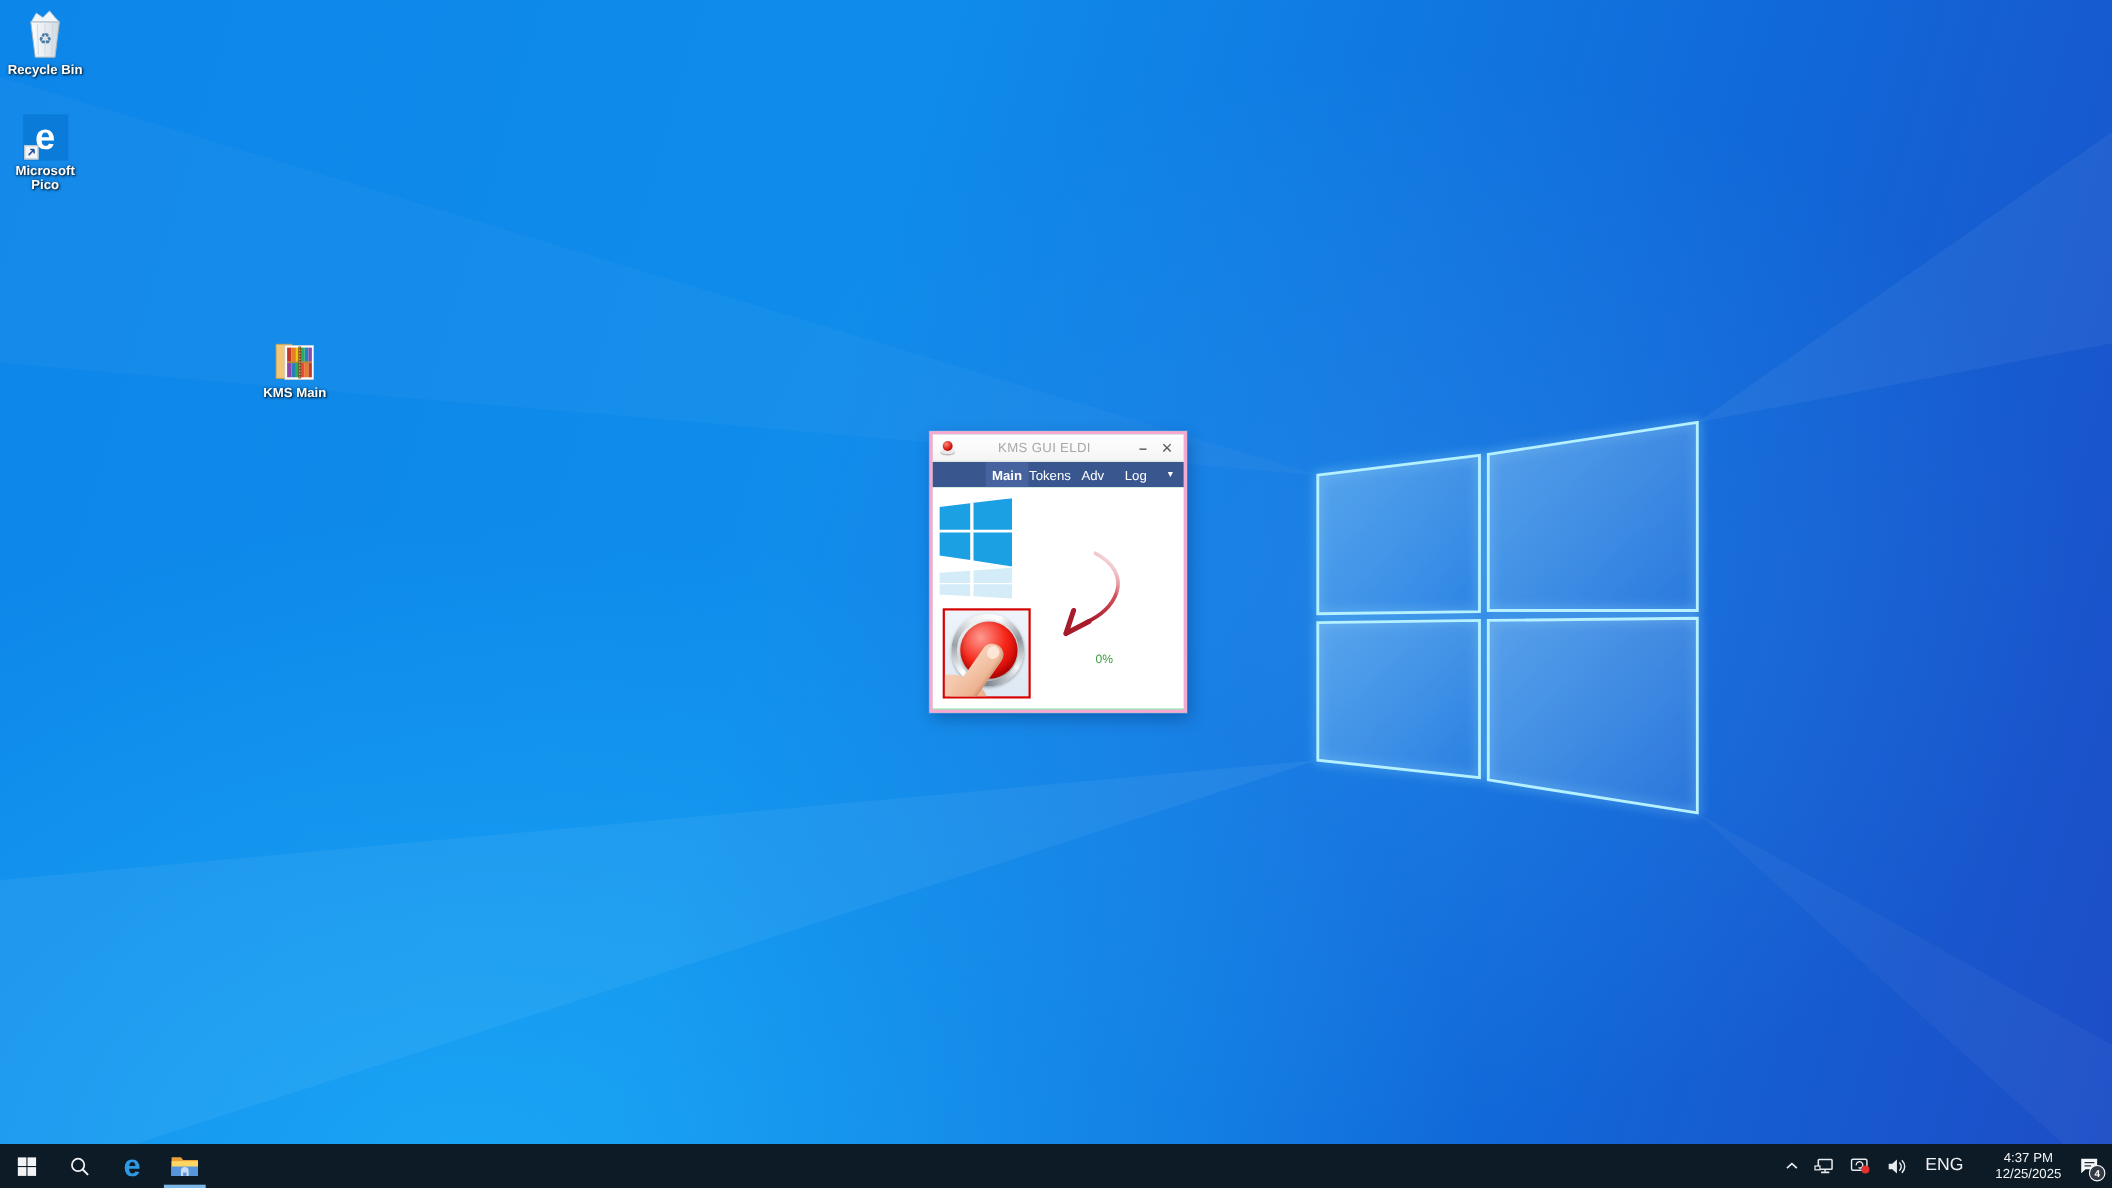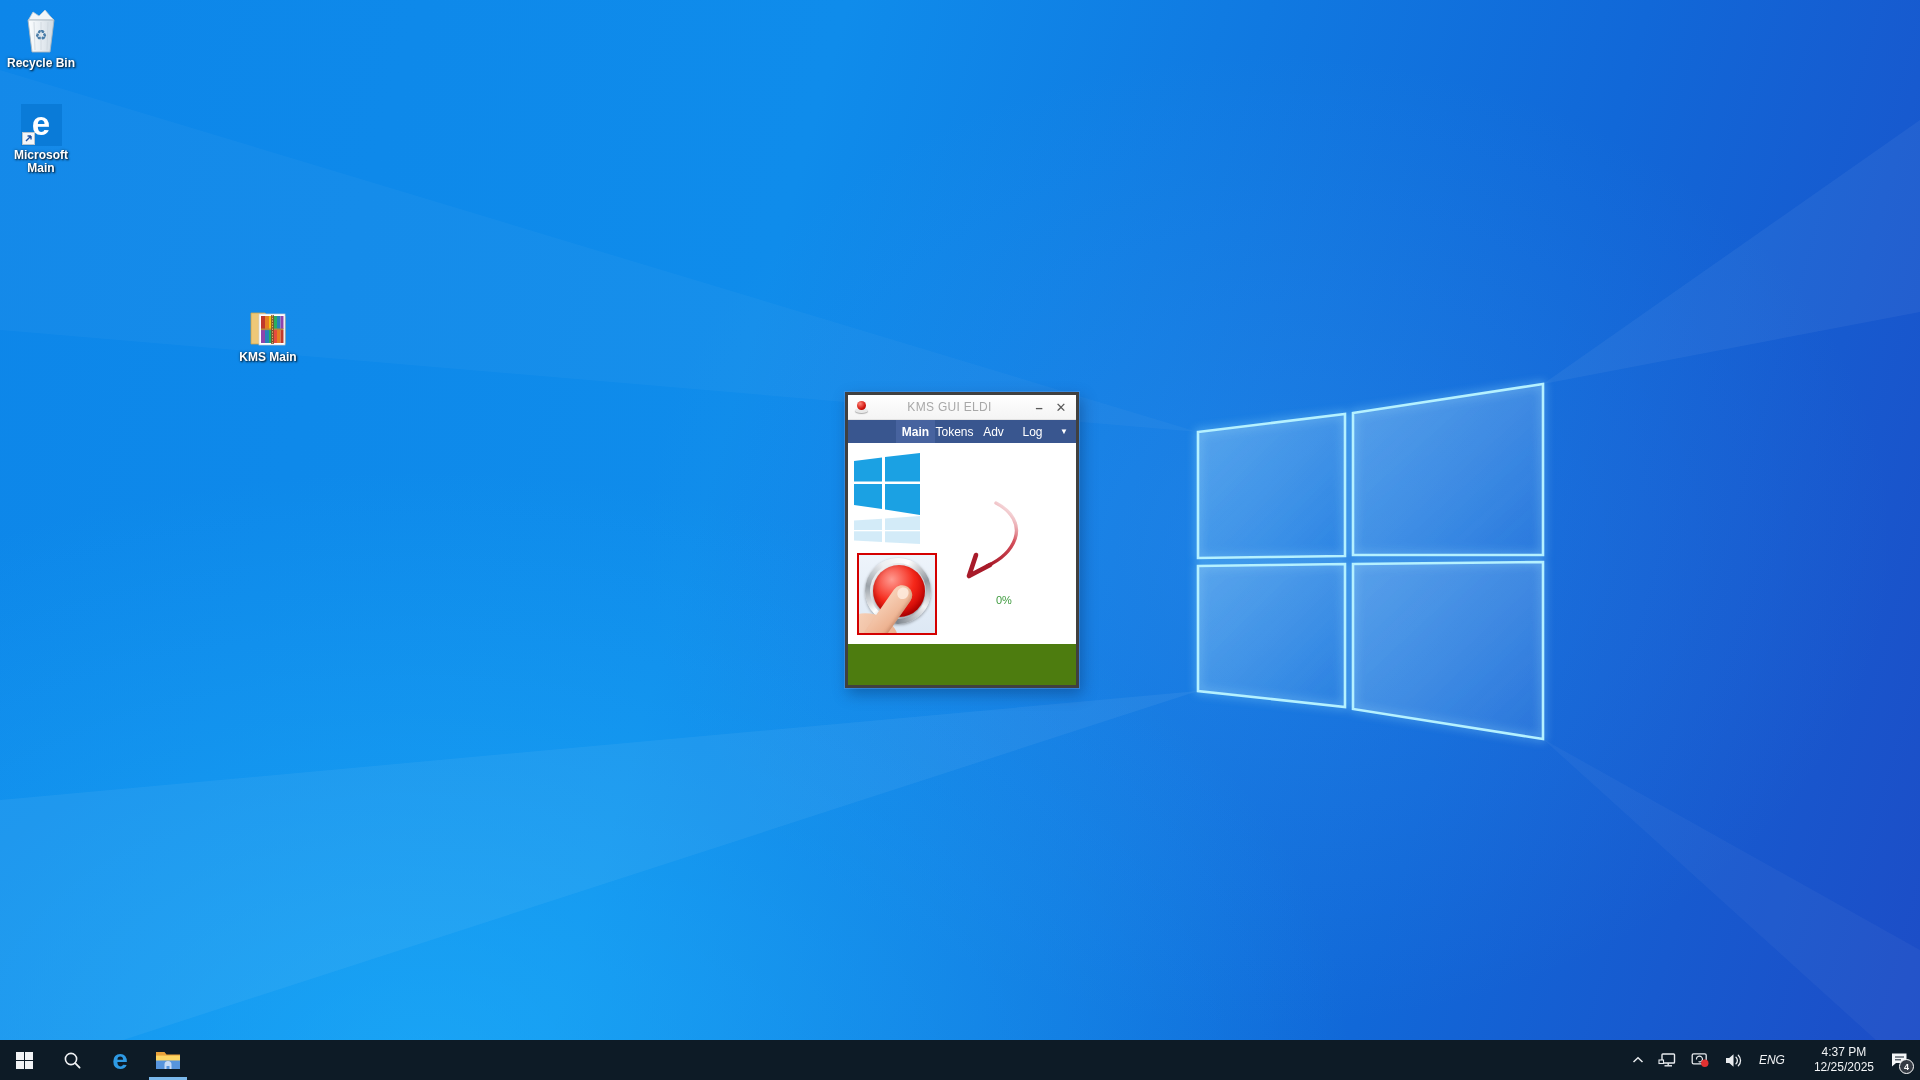--- a/index.html
+++ b/index.html
@@ -17,22 +17,22 @@
 
   
   .desk-icon { position:absolute; width:78px; display:flex; flex-direction:column; align-items:center; cursor:default; }
   .desk-icon .label { margin-top:3px; font-size:12px; line-height:13px; color:#fff; text-align:center;
     text-shadow:1px 1px 2px rgba(0,0,0,0.85), 0 0 3px rgba(0,0,0,0.45); max-width:70px;font-weight:bold; }
   .edge-tile { width:41px; height:42px; background:#0a7bd8; position:relative; display:flex; align-items:center; justify-content:center; }
   .edge-tile .e { color:#fff; font-size:33px; font-weight:bold; line-height:30px; margin-top:-2px; }
   .shortcut-badge { position:absolute; left:1px; bottom:1px; width:13px; height:13px; background:#f4f6f8; border:1px solid #b9c4cd; display:flex; align-items:center; justify-content:center; }
 
   
-  .kms-window { position:absolute; left:845px; top:392px; width:234px; height:296px;
-    background:#4d7c0f; border:3px solid #404040;
+  .kms-window { position:absolute; left:845px; top:392px; width:234px; height:256px;
+    background:#86efac; border:3px solid #f9a8d4;
     box-shadow:0 0 0 1px rgba(80,150,230,0.55), 3px 6px 14px rgba(0,25,70,0.35); }
   .kms-titlebar { height:25px; background:linear-gradient(#ffffff,#f4f4f4); border-bottom:1px solid #e3e3e3;
     display:flex; align-items:center; padding:0 7px; }
   .kms-app-icon { width:13px; height:12px; position:relative; }
   .kms-app-icon .base { position:absolute; left:0; bottom:0; width:13px; height:5px; border-radius:50%; background:#e9e9e9; box-shadow:0 1px 1px rgba(0,0,0,0.3); }
   .kms-app-icon .dome { position:absolute; left:2px; top:0; width:9px; height:9px; border-radius:50%;
     background:radial-gradient(circle at 35% 30%, #ff867a, #d2150d 60%, #8d0000); }
   .kms-title { flex:1; text-align:center; font-size:12px; color:#a8a8a8; letter-spacing:0.3px; }
   .kms-min, .kms-close { color:#5a5a5a; font-size:13px; line-height:13px; width:16px; text-align:center; cursor:pointer; }
   .kms-min { margin-right:6px; font-weight:bold; }
@@ -62,21 +62,21 @@
   .kms-progress { position:absolute; left:148px; top:151px; font-size:11px; color:#3f9b3f; }
 
   
   .taskbar { position:absolute; left:0; bottom:0; width:1920px; height:40px; background:#0d1b26;
     display:flex; align-items:stretch; z-index:50; }
   .task-btn { width:48px; height:40px; display:flex; align-items:center; justify-content:center; position:relative; cursor:pointer; }
   .task-btn .edge-e { color:#2e9ae4; font-size:28px; font-weight:bold; line-height:28px; }
   .open-underline { position:absolute; bottom:0; left:5px; width:38px; height:3px; background:#7ab8ea; }
   .tray { margin-left:auto; display:flex; align-items:stretch; }
   .tray-item { display:flex; align-items:center; justify-content:center; padding:0 7px; cursor:pointer; color:#e8ebee; }
-  .tray-lang { font-size:12px; color:#f0f2f4; padding:0 9px;font-style:italic; }
+  .tray-lang { font-size:16px; color:#f0f2f4; padding:0 9px; }
   .tray-clock { display:flex; flex-direction:column; align-items:center; justify-content:center; padding:0 8px; color:#f2f4f6; font-size:12px; line-height:15px; cursor:pointer;margin-left:12px; }
   .action-center { position:relative; padding:0 12px 0 8px; }
   .ac-badge { position:absolute; right:6px; bottom:6px; width:15px; height:15px; border-radius:50%;
     background:#353b44; border:1px solid #fff; color:#fff; font-size:9px; font-weight:bold;
     display:flex; align-items:center; justify-content:center; }
 </style>
 </head>
 <body>
 
 <div class="screen">
@@ -123,21 +123,21 @@
 
   <div class="desk-icon" style="left:2px; top:104px;">
     <div class="edge-tile">
       <span class="e">e</span>
       <span class="shortcut-badge">
         <svg width="9" height="9" viewBox="0 0 9 9">
             <path d="M2,7 L7,2 M7,2 L3.5,2 M7,2 L7,5.5" stroke="#2152a3" stroke-width="1.4" fill="none"></path>
           </svg>
       </span>
     </div>
-    <div class="label">Microsoft Main</div>
+    <div class="label">Microsoft Pico</div>
   </div>
 
   <div class="desk-icon" style="left:229px; top:306px;">
     <svg width="44" height="42" viewBox="0 0 44 42">
       <path d="M5,7 h14 l3,3 h17 v28 h-34 z" fill="#eec878" stroke="#c9a24e" stroke-width="0.8"></path>
       <rect x="13" y="8" width="26" height="31" fill="#ffffff" stroke="#cfcfcf" stroke-width="0.7"></rect>
       <g>
         <rect x="15" y="10" width="4" height="13" fill="#c0392b"></rect>
         <rect x="19" y="10" width="4" height="13" fill="#e67e22"></rect>
         <rect x="23" y="10" width="4" height="13" fill="#f1c40f"></rect>

